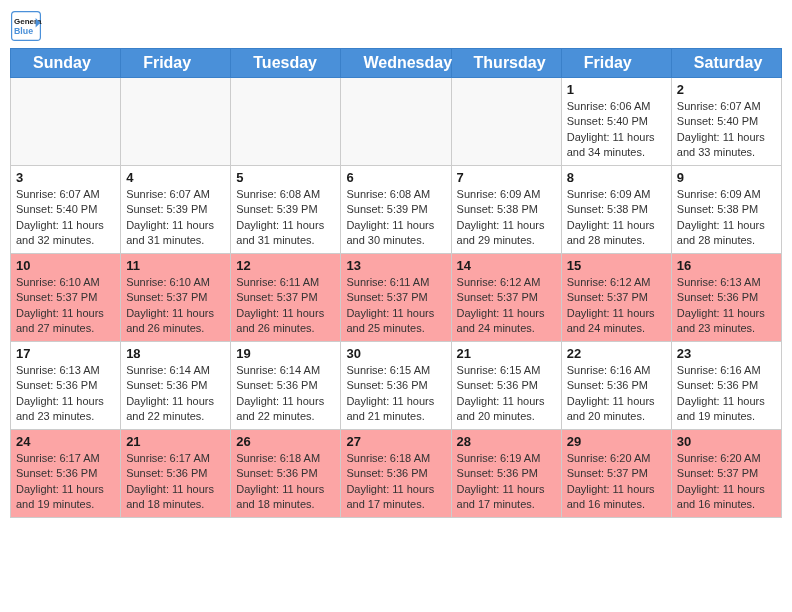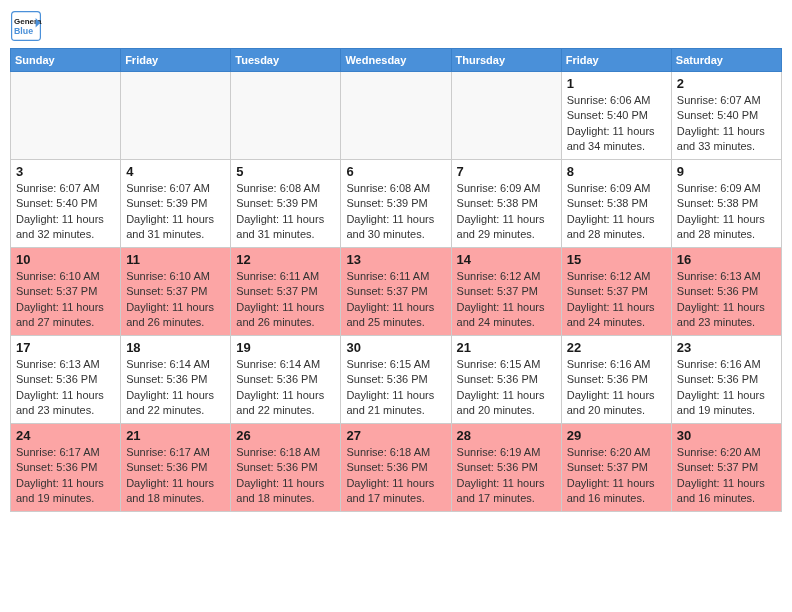--- a/index.html
+++ b/index.html
@@ -39,23 +39,23 @@
       color: #555;
     }
     table {
       width: 100%;
       border-collapse: collapse;
       table-layout: fixed;
     }
     th {
       background: #4a90d9;
       color: #fff;
-      font-size: 11px;
+      font-size: 16px;
       font-weight: bold;
-      padding: 5px 4px;
+      padding: 5px 22px;
       border: 1px solid #3a80c9;
       text-align: left;
     }
     td {
       border: 1px solid #ccc;
       vertical-align: top;
       padding: 4px 5px;
       height: 88px;
       background: #fff;
     }

